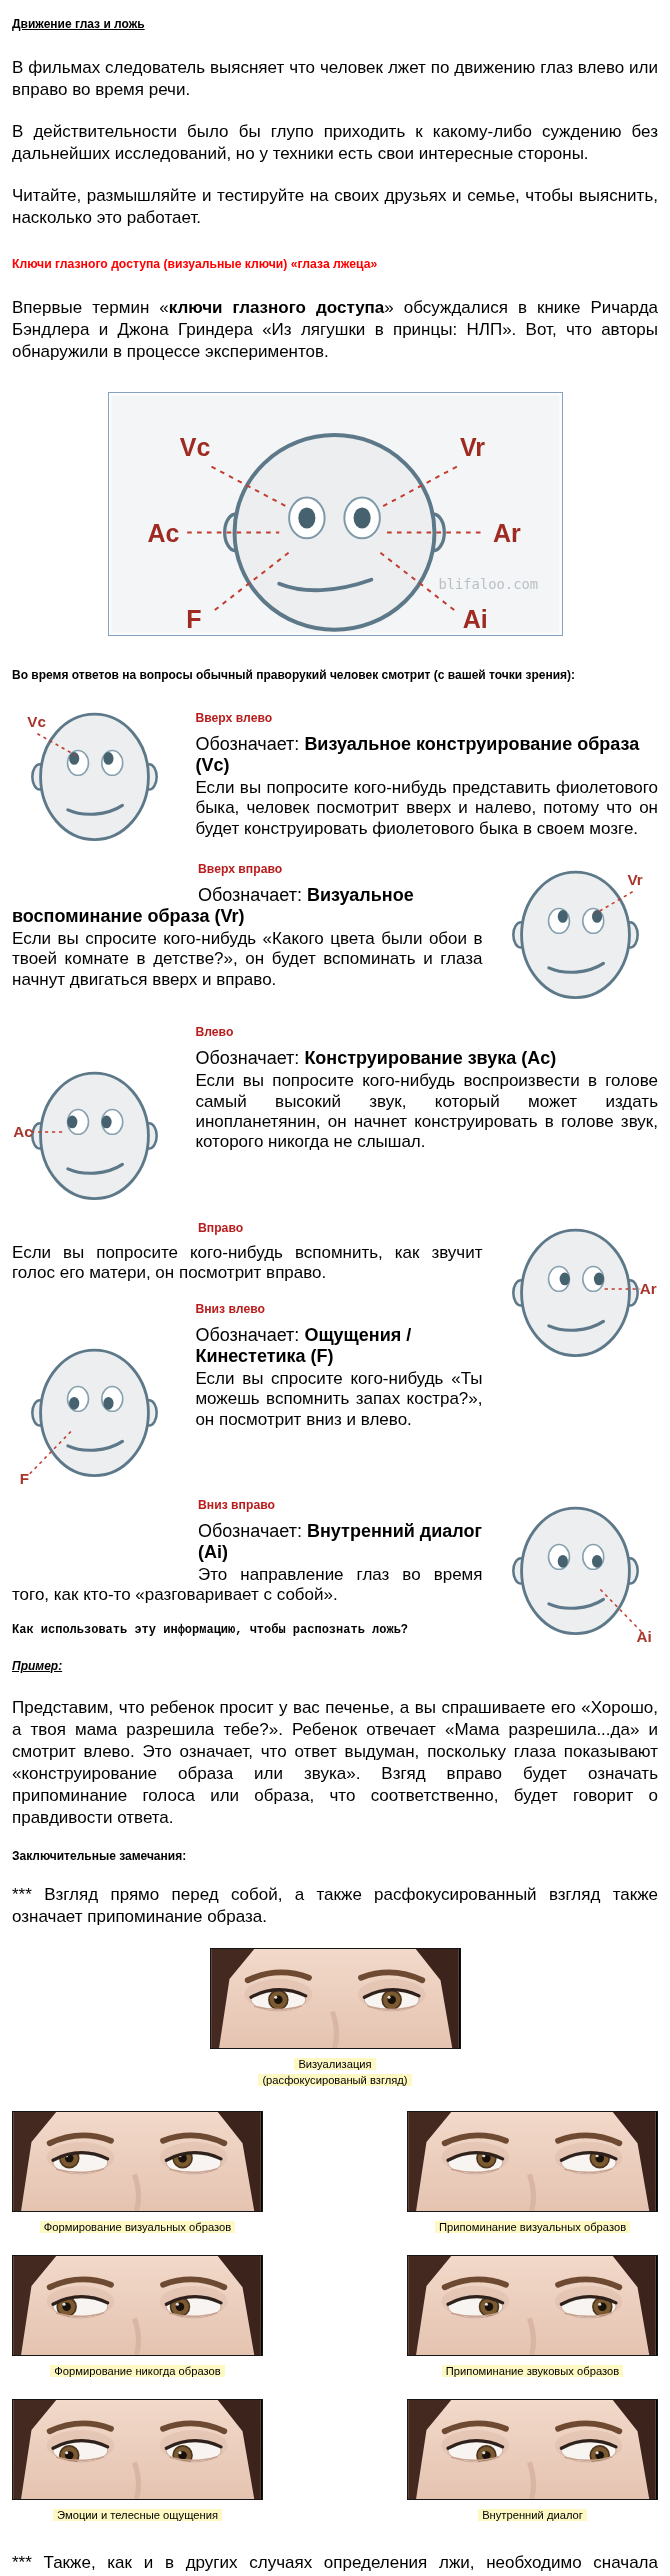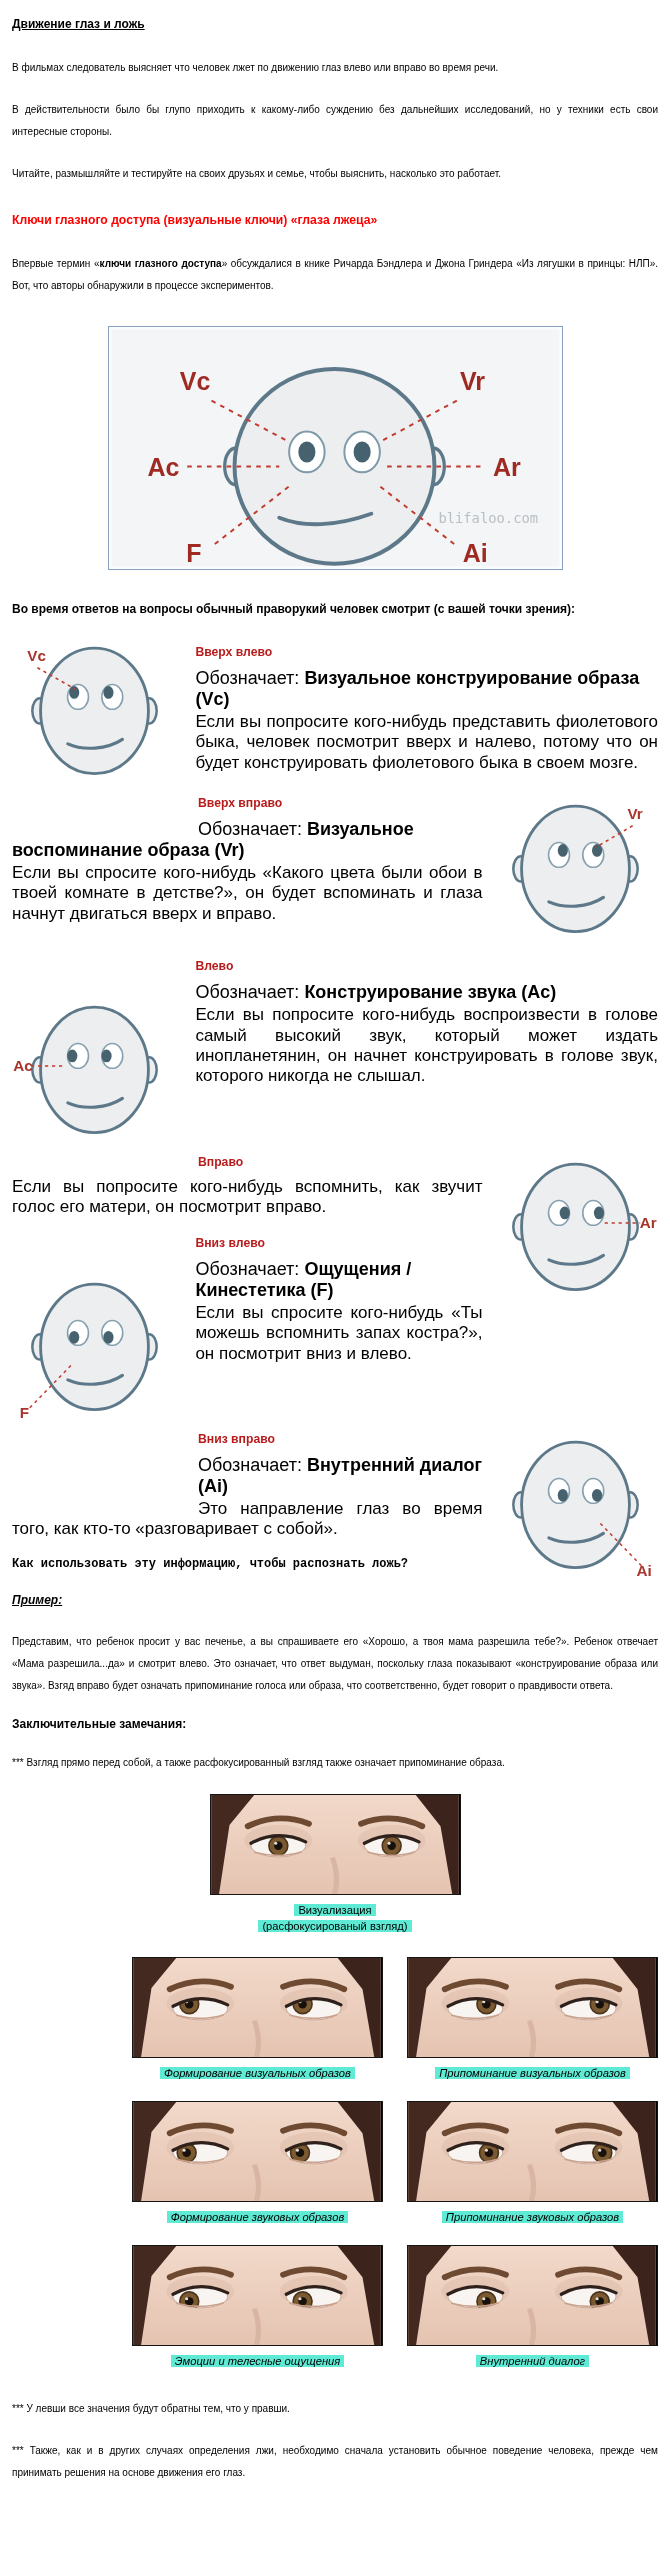--- a/index.html
+++ b/index.html
@@ -2,21 +2,21 @@
 <html lang="ru" style="font-size:10.5px"><head>
 <meta charset="utf-8">
 <style>
   html,body{margin:0;padding:0;background:#fff;}
   body{font-family:"Liberation Sans",sans-serif;color:#000;}
   .page{width:671px;margin:0 auto;position:relative;box-sizing:border-box;
         padding:17px 13px 0 12px;overflow:hidden;background:#fff;}
 
   h1.title{font-size:20.4px;font-weight:bold;margin:0 0 57px 0;}
   .sub-underline{font-size:12px;font-weight:bold;text-decoration:underline;margin:0 0 26px 0;}
-  p.bodytext{font-size:10px;line-height:22px;text-align:justify;margin:0 0 20px 0;}
+  p.bodytext{font-size:17px;line-height:22px;text-align:justify;margin:0 0 20px 0;}
   .red-heading{color:#ff0000;font-size:12.2px;font-weight:bold;margin:28px 0 26px 0;}
 
   
   .diagram-wrap{width:453px;margin:29px auto 28px auto;border:1.3px solid #86a3bd;
                 background:#f3f5f7;box-shadow:inset 0 0 0 2.6px #fbfcfd;}
   .diagram-wrap svg{display:block;}
 
   .dirs-intro{font-size:12px;font-weight:bold;line-height:22px;text-align:justify;margin:0 0 16px 0;}
 
   
@@ -39,23 +39,23 @@
 
   .bold-q{font-size:12px;font-weight:bold;margin:17px 0 22.4px 0;font-family:Liberation Mono, monospace;}
   .example-label{font-size:12px;font-weight:bold;text-decoration:underline;margin:0 0 24px 0;font-style:italic;}
   .final-heading{font-size:12px;font-weight:bold;margin:5.3px 0 21px 0;}
 
   
   .photo-fig{width:251px;margin:24px auto 5.3px auto;}
   .photo-frame{border:1.3px solid #151515;font-size:0;background:#000;}
   .photo-frame svg{display:block;}
   .pcap{text-align:center;font-size:11.2px;line-height:16.5px;margin-top:6.6px;}
-  .pcap span{background:#5eead4;padding:0 4px;}
-  .photo-grid{display:flex;flex-wrap:wrap;justify-content:flex-end;column-gap:24px;row-gap:20px;
-              margin:22.4px 0 29px 0;font-style:italic;}
+  .pcap span{background:#fef9c3;padding:0 4px;}
+  .photo-grid{display:flex;flex-wrap:wrap;justify-content:space-between;column-gap:24px;row-gap:20px;
+              margin:22.4px 0 29px 0;}
   .grid-item{width:251px;}
 </style>
 </head>
 <body>
 
 <div class="page">
 
 
   <div class="sub-underline">Движение глаз и ложь</div>
 
@@ -418,21 +418,21 @@
         <circle cx="256" cy="78" r="14.5" fill="#7c5a31"></circle>
         <circle cx="256" cy="78" r="14.5" fill="none" stroke="#4b341b" stroke-width="2.5"></circle>
         <circle cx="256" cy="78" r="6.5" fill="#17100b"></circle>
         <circle cx="252" cy="74" r="2.4" fill="#ffffff" opacity=".85"></circle>
       </g>
       <path d="M 235 74 Q 277 52 319 72" stroke="#2e211b" stroke-width="5" fill="none" stroke-linecap="round"></path>
       <path d="M 240 88 Q 277 98 313 87" stroke="#caa18c" stroke-width="2.5" fill="none"></path>
     <path d="M 186 96 Q 197 128 189 152" stroke="#d9b6a3" stroke-width="8" fill="none"></path>
   </svg>
         </div>
-      <div class="pcap"><span>Формирование звуковых образов</span></div>
+      <div class="pcap"><span>Формирование никогда образов</span></div>
     </div>
     <div class="grid-item">
       <div class="photo-frame">
           <svg viewBox="0 0 380 152" width="248" height="99" xmlns="http://www.w3.org/2000/svg">
     <defs>
       <clipPath id="clipg3103">
                 <ellipse cx="103" cy="78" rx="41" ry="16.5"></ellipse>
               </clipPath>
       <clipPath id="clipg3277">
                 <ellipse cx="277" cy="78" rx="41" ry="16.5"></ellipse>
@@ -557,17 +557,16 @@
       </g>
       <path d="M 235 74 Q 277 52 319 72" stroke="#2e211b" stroke-width="5" fill="none" stroke-linecap="round"></path>
       <path d="M 240 88 Q 277 98 313 87" stroke="#caa18c" stroke-width="2.5" fill="none"></path>
     <path d="M 186 96 Q 197 128 189 152" stroke="#d9b6a3" stroke-width="8" fill="none"></path>
   </svg>
         </div>
       <div class="pcap"><span>Внутренний диалог</span></div>
     </div>
   </div>
 
-  <p class="bodytext">*** У левши все значения будут обратны тем, что у правши.</p>
   <p class="bodytext">*** Также, как и в других случаях определения лжи, необходимо сначала установить обычное поведение человека, прежде чем принимать решения на основе движения его глаз.</p>
 
 </div>
 
 
 </body></html>

